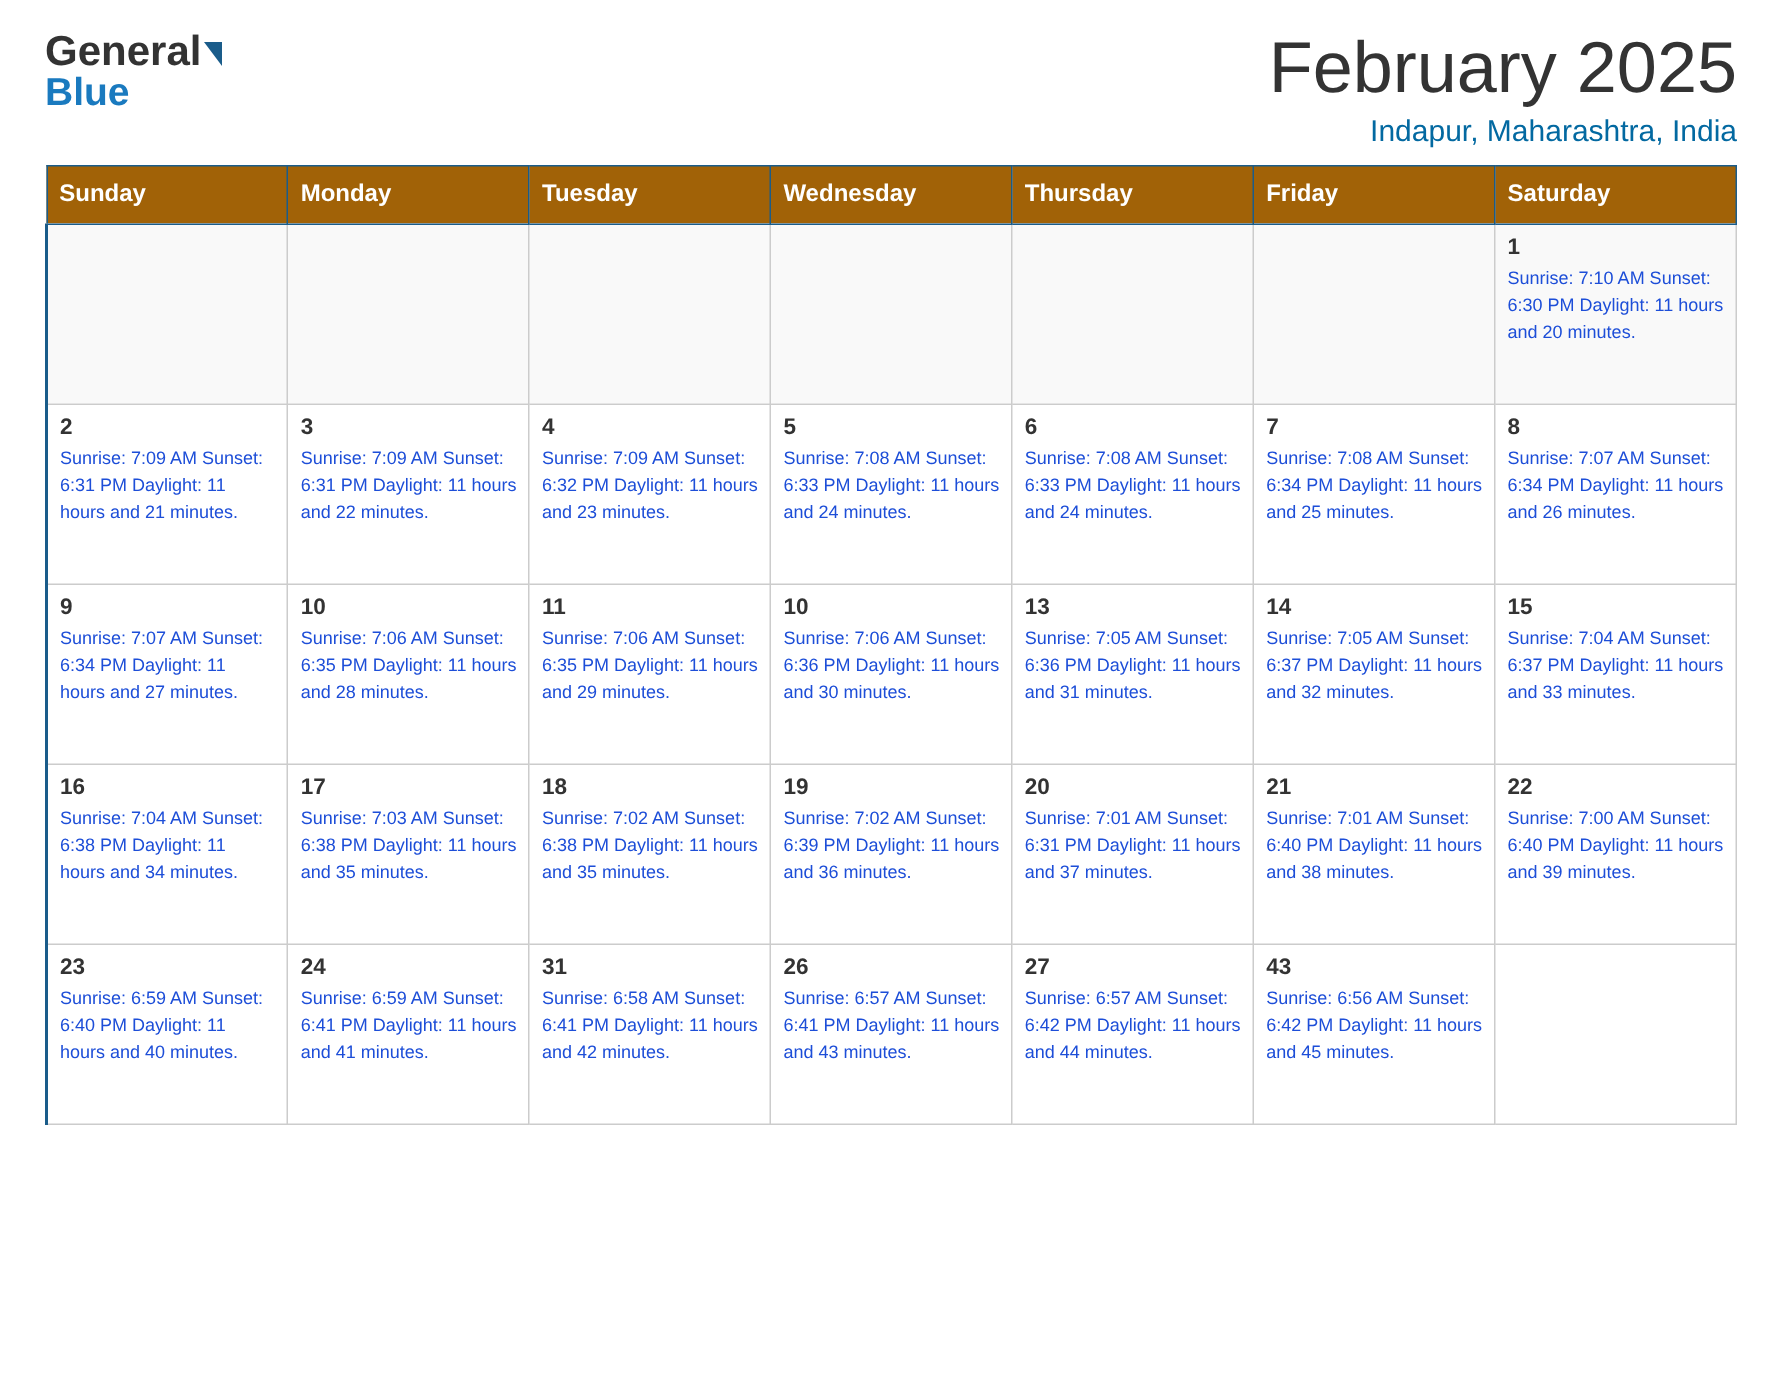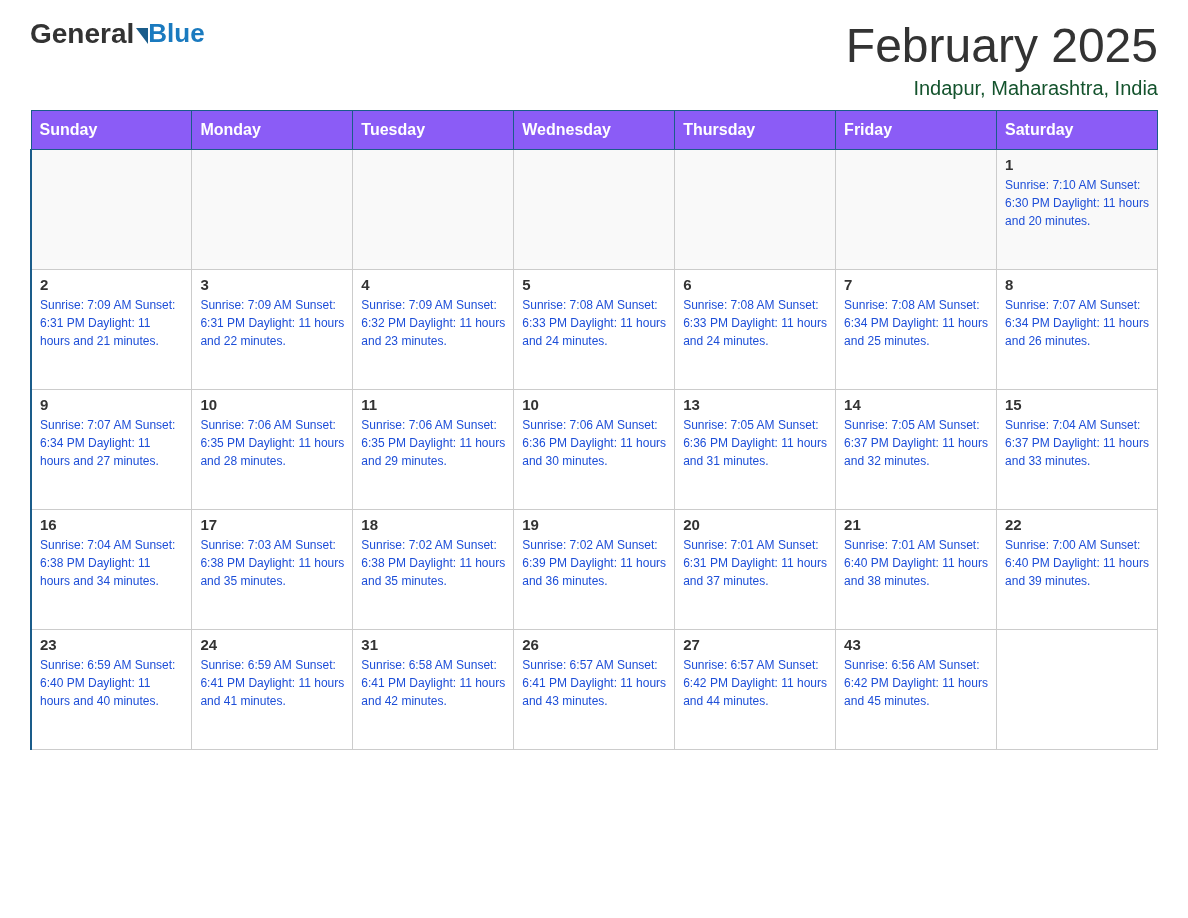--- a/index.html
+++ b/index.html
@@ -11,21 +11,21 @@
       min-height: 918px;
     }
     .header {
       display: flex;
       justify-content: space-between;
       align-items: flex-start;
       margin-bottom: 10px;
     }
     .logo {
       display: flex;
-      flex-direction: row;
+      flex-direction: column;
       align-items: flex-start;
     }
     .logo-text {
       font-size: 28px;
       font-weight: bold;
       color: #333;
       line-height: 1;
     }
     .logo-line2 {
       font-size: 26px;
@@ -37,30 +37,30 @@
       text-align: right;
     }
     .month-title {
       font-size: 48px;
       font-weight: normal;
       color: #333;
       line-height: 1.1;
     }
     .location {
       font-size: 20px;
-      color: #14532d;
+      color: #0369a1;
       margin-top: 4px;
     }
     .calendar {
       width: 100%;
       border-collapse: collapse;
       margin-top: 8px;
     }
     .calendar th {
-      background-color: #8b5cf6;
+      background-color: #a16207;
       color: #fff;
       font-size: 16px;
       font-weight: bold;
       padding: 10px 8px;
       text-align: left;
       border: 1px solid #1a5c8a;
     }
     .calendar td {
       border: 1px solid #ccc;
       vertical-align: top;

